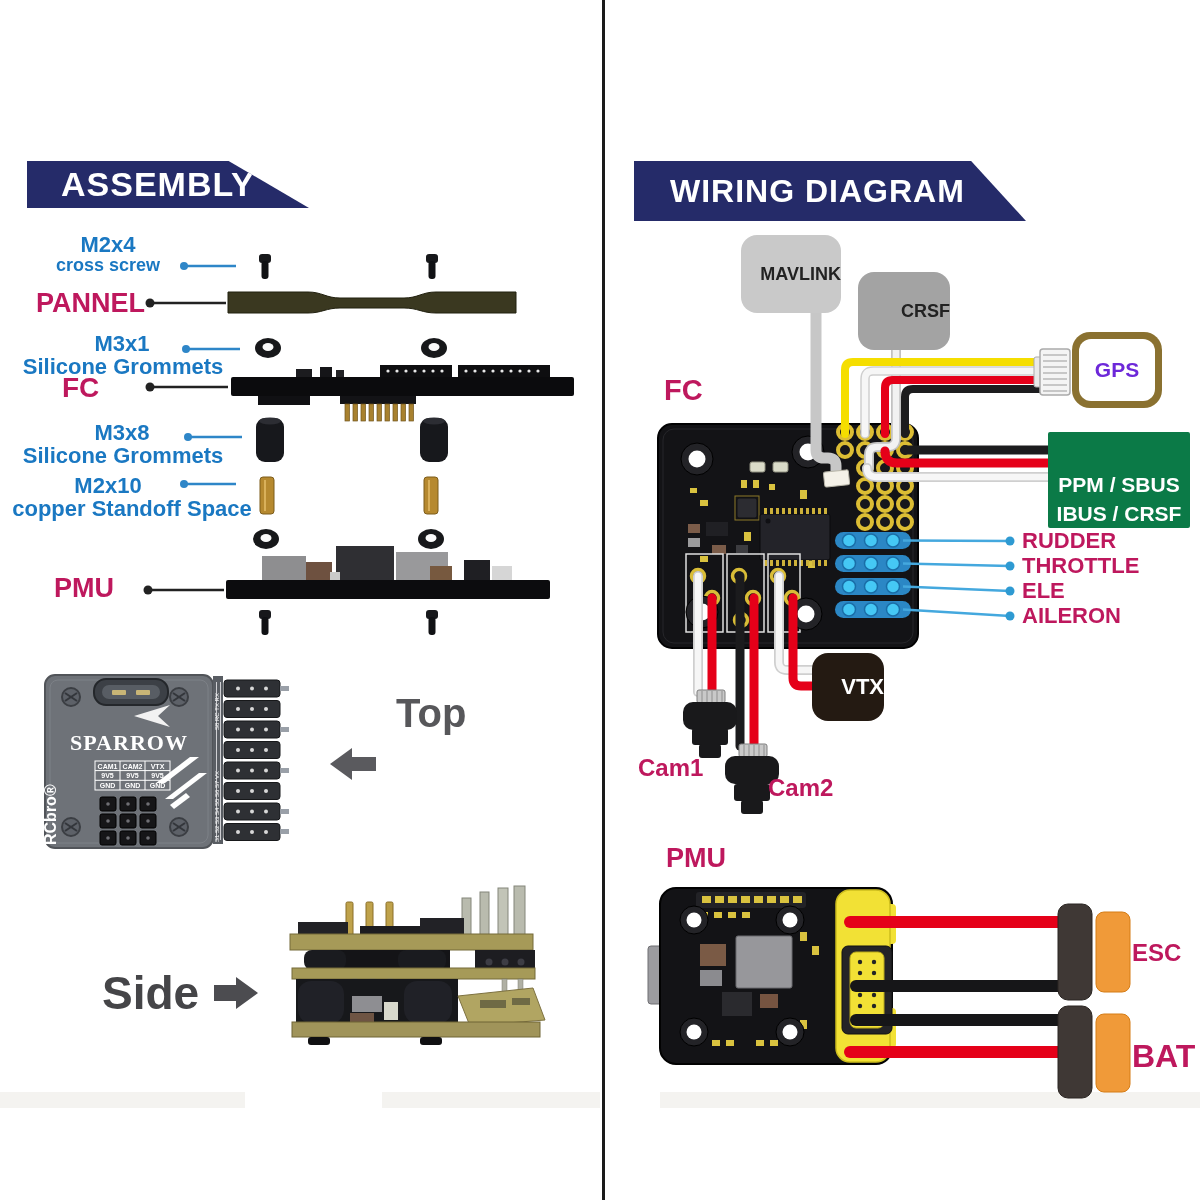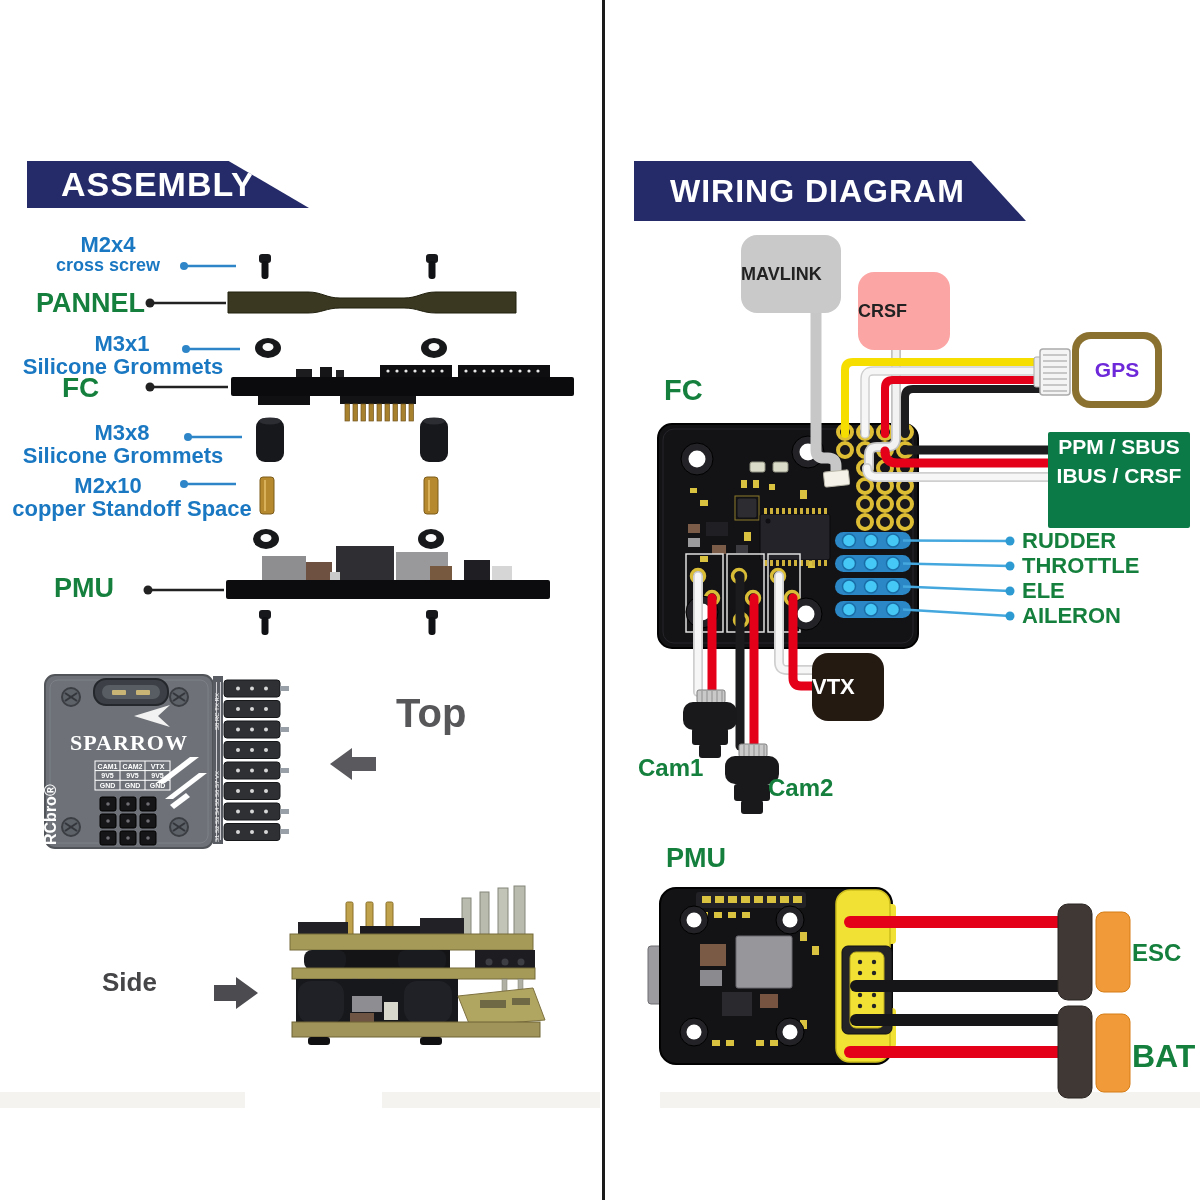--- a/index.html
+++ b/index.html
@@ -9,28 +9,28 @@
   .banner{position:absolute;z-index:3;background:#252b69;color:#ffffff;font-weight:bold;
           display:flex;align-items:center;margin-left:27px;}
   .banner span{letter-spacing:1px;}
   #banner-assembly{left:0;top:161px;width:282px;height:47px;font-size:34px;
       clip-path:polygon(0 0,71.5% 0,100% 100%,0 100%);}
   #banner-assembly span{margin-left:34px;}
   #banner-wiring{left:607px;top:161px;width:392px;height:60px;font-size:32px;
       clip-path:polygon(0 0,86% 0,100% 100%,0 100%);}
   #banner-wiring span{margin-left:36px;}
   #divider{position:absolute;left:602px;top:0;width:3px;height:1200px;background:#1a1a1a;z-index:3;}
-  .lbl{position:absolute;font-weight:bold;white-space:nowrap;z-index:2;color:#15803d;line-height:1.05;}
+  .lbl{position:absolute;font-weight:bold;white-space:nowrap;z-index:2;color:#be185d;line-height:1.05;}
   .blue{color:#1a78c2;}
   .ctr{text-align:center;}
-  .node{position:absolute;z-index:2;display:flex;align-items:center;justify-content:flex-start;
+  .node{position:absolute;z-index:2;display:flex;align-items:center;justify-content:flex-end;
         font-weight:bold;}
   #node-mavlink{left:741px;top:235px;width:100px;height:78px;background:#c9c9c9;border-radius:16px;
         font-size:18px;color:#222;}
-  #node-crsf{left:858px;top:272px;width:92px;height:78px;background:#fca5a5;border-radius:16px;
+  #node-crsf{left:858px;top:272px;width:92px;height:78px;background:#a3a3a3;border-radius:16px;
         font-size:18px;color:#222;}
   #node-gps{left:1072px;top:332px;width:90px;height:76px;background:#8a7130;border-radius:18px;}
   #node-gps .inner{position:absolute;left:7px;top:7px;right:7px;bottom:7px;background:#ffffff;
         border-radius:12px;display:flex;align-items:center;justify-content:center;
         font-size:21px;font-weight:bold;color:#6d28d9;}
   #node-receiver{left:1048px;top:432px;width:142px;height:96px;background:#0b7a47;border-radius:2px;
         flex-direction:column;color:#ffffff;font-size:21px;line-height:29px;}
   #node-vtx{left:812px;top:653px;width:72px;height:68px;background:#241a12;border-radius:16px;
         color:#ffffff;font-size:22px;}
 </style>
@@ -53,21 +53,21 @@
   <div class="lbl" style="left:36px;top:289px;font-size:27px;">PANNEL</div>
   <div class="lbl blue ctr" style="left:42px;top:332px;width:160px;font-size:22px;">M3x1</div>
   <div class="lbl blue ctr" style="left:18px;top:355px;width:210px;font-size:22px;">Silicone Grommets</div>
   <div class="lbl" style="left:62px;top:373px;font-size:28px;">FC</div>
   <div class="lbl blue ctr" style="left:42px;top:421px;width:160px;font-size:22px;">M3x8</div>
   <div class="lbl blue ctr" style="left:18px;top:444px;width:210px;font-size:22px;">Silicone Grommets</div>
   <div class="lbl blue ctr" style="left:28px;top:474px;width:160px;font-size:22px;">M2x10</div>
   <div class="lbl blue ctr" style="left:8px;top:497px;width:248px;font-size:22px;">copper Standoff Space</div>
   <div class="lbl" style="left:54px;top:574px;font-size:27px;">PMU</div>
   <div class="lbl" style="left:396px;top:692px;font-size:40px;color:#57575a;">Top</div>
-  <div class="lbl" style="left:102px;top:969px;font-size:26px;color:#454548;text-align:center;">Side</div>
+  <div class="lbl" style="left:102px;top:969px;font-size:46px;color:#454548;text-align:center;">Side</div>
 
   <div class="lbl" style="left:664px;top:375px;font-size:29px;">FC</div>
   <div class="lbl" style="left:666px;top:844px;font-size:27px;">PMU</div>
   <div class="lbl" style="left:1022px;top:529px;font-size:22px;">RUDDER</div>
   <div class="lbl" style="left:1022px;top:554px;font-size:22px;">THROTTLE</div>
   <div class="lbl" style="left:1022px;top:579px;font-size:22px;">ELE</div>
   <div class="lbl" style="left:1022px;top:604px;font-size:22px;">AILERON</div>
   <div class="lbl" style="left:638px;top:755px;font-size:24px;">Cam1</div>
   <div class="lbl" style="left:768px;top:775px;font-size:24px;">Cam2</div>
   <div class="lbl" style="left:1132px;top:940px;font-size:24px;">ESC</div>

